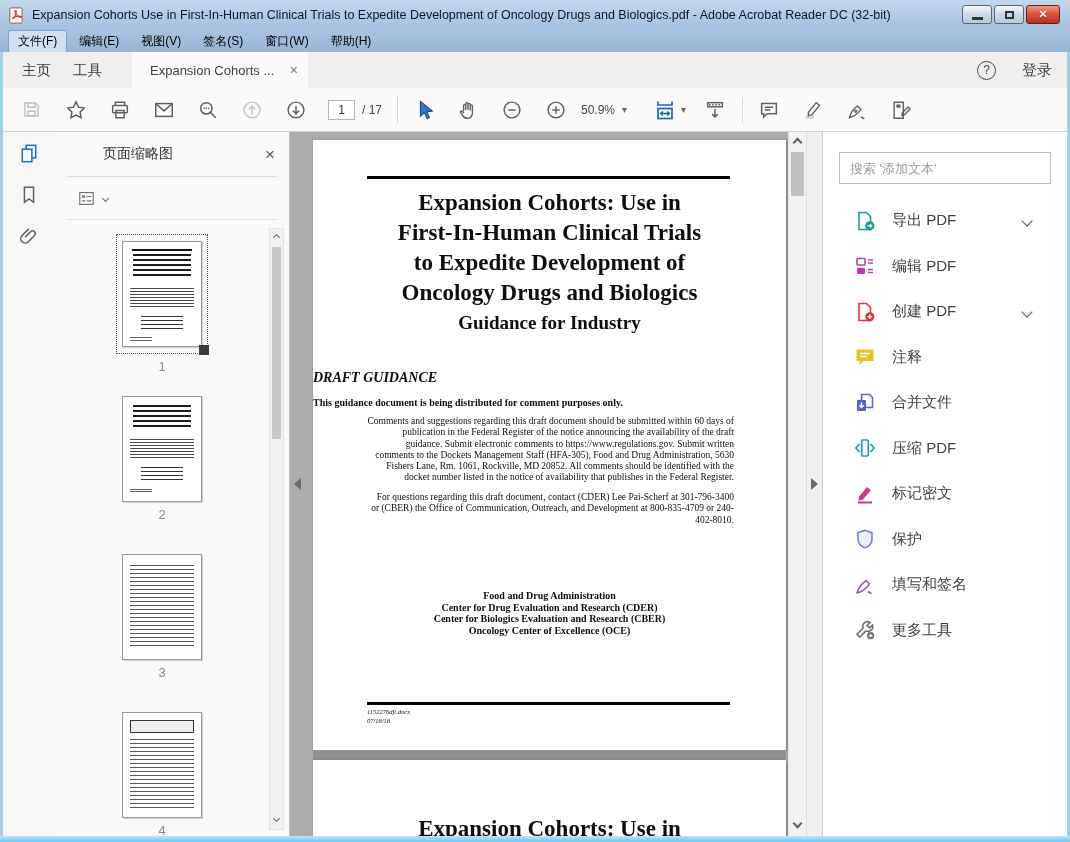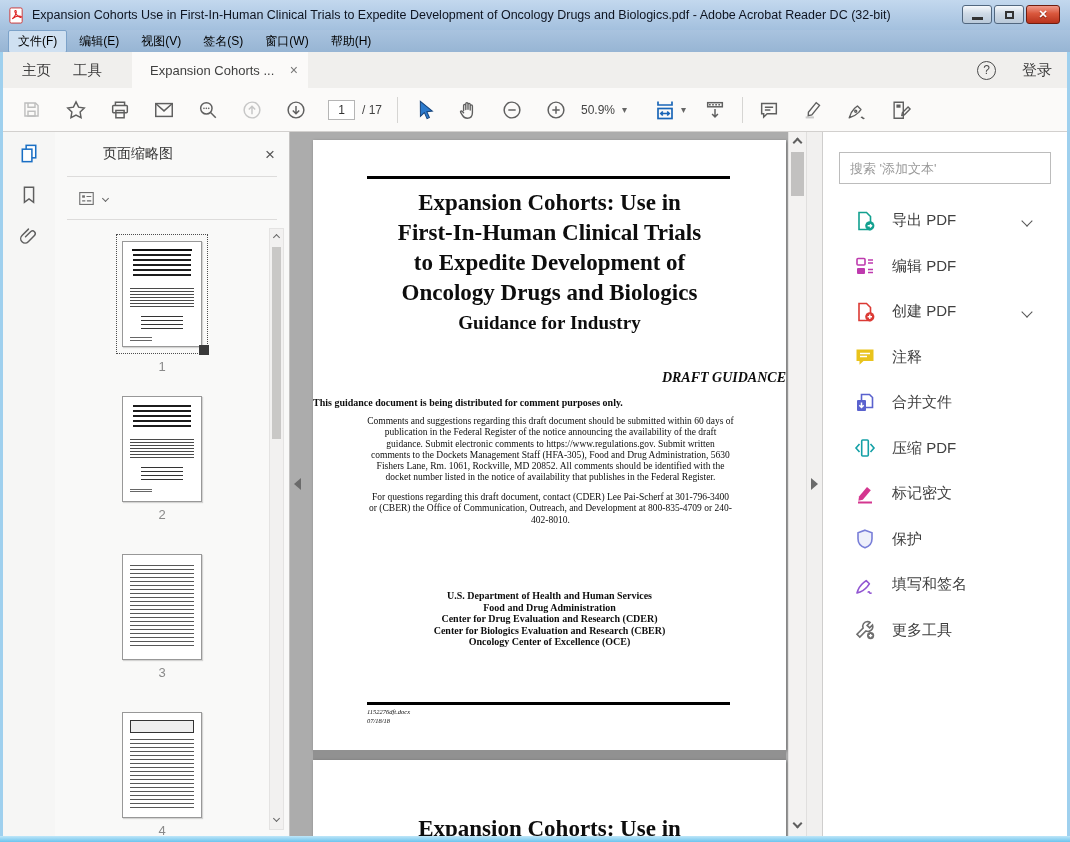--- a/index.html
+++ b/index.html
@@ -88,23 +88,23 @@
   .chev.down { transform:rotate(225deg); }
   .chev.small { width:5px; height:5px; border-width:1.6px; border-color:#666; }
 
   
   .doc-area { position:absolute; left:290px; top:132px; width:498px; height:840px; background:#acacac; overflow:hidden; }
   .pdf-page { position:absolute; left:23px; width:473px; background:#fff; box-shadow:1px 1px 3px rgba(0,0,0,.35); font-family:"Liberation Serif", serif; color:#0d0d0d; }
   .page1 { top:8px; height:610px; }
   .p1-rule { position:absolute; left:54px; right:56px; top:36px; height:3px; background:#000; }
   .p1-title { position:absolute; left:0; right:0; top:48px; text-align:center; font-weight:bold; font-size:23px; line-height:30px; }
   .p1-sub { position:absolute; left:0; right:0; top:172px; text-align:center; font-weight:bold; font-size:19px; }
-  .p1-draft { position:absolute; left:0; right:0; top:230px; text-align:right; font-weight:bold; font-style:italic; font-size:14px; }
+  .p1-draft { position:absolute; left:0; right:0; top:230px; text-align:left; font-weight:bold; font-style:italic; font-size:14px; }
   .p1-dist { position:absolute; left:0; right:0; top:257px; text-align:left; font-weight:bold; font-size:10px; }
-  .p1-para { position:absolute; left:54px; right:52px; font-size:9.5px; line-height:11.3px; text-align:center; }
+  .p1-para { position:absolute; left:54px; right:52px; font-size:9.5px; line-height:11.3px; text-align:right; }
   .p1-org { position:absolute; left:0; right:0; top:450px; text-align:center; font-weight:bold; font-size:10px; line-height:11.5px; }
   .p1-date { position:absolute; left:0; right:0; top:514px; text-align:center; font-weight:bold; font-size:10px; line-height:11.5px; }
   .p1-frule { position:absolute; left:54px; right:56px; top:562px; height:2.5px; background:#000; }
   .p1-fid { position:absolute; left:54px; top:568px; font-style:italic; font-size:6.5px; line-height:8px; }
   .page-sep { position:absolute; left:23px; top:618px; width:473px; height:10px; background:#919191; }
   .page2 { top:628px; height:90px; overflow:hidden; }
   .p2-head { position:absolute; left:0; right:0; top:56px; text-align:center; font-weight:bold; font-size:23px; }
   .collapse-left { position:absolute; left:4px; top:346px; width:0; height:0;
     border-top:6px solid transparent; border-bottom:6px solid transparent; border-right:7px solid #6b6b6b; }
 
@@ -424,21 +424,20 @@
         <div>First-In-Human Clinical Trials</div>
         <div>to Expedite Development of</div>
         <div>Oncology Drugs and Biologics</div>
       </div>
       <div class="p1-sub">Guidance for Industry</div>
       <div class="p1-draft">DRAFT GUIDANCE</div>
       <div class="p1-dist">This guidance document is being distributed for comment purposes only.</div>
       <div class="p1-para" style="top:276px;">Comments and suggestions regarding this draft document should be submitted within 60 days of publication in the Federal Register of the notice announcing the availability of the draft guidance.  Submit electronic comments to https://www.regulations.gov.  Submit written comments to the Dockets Management Staff (HFA-305), Food and Drug Administration, 5630 Fishers Lane, Rm. 1061, Rockville, MD  20852.  All comments should be identified with the docket number listed in the notice of availability that publishes in the Federal Register.</div>
       <div class="p1-para" style="top:352px;">For questions regarding this draft document, contact (CDER) Lee Pai-Scherf at 301-796-3400 or (CBER) the Office of Communication, Outreach, and Development at 800-835-4709 or 240-402-8010.</div>
       <div class="p1-org">
-        <div>U.S. Department of Health and Human Services</div>
         <div>Food and Drug Administration</div>
         <div>Center for Drug Evaluation and Research (CDER)</div>
         <div>Center for Biologics Evaluation and Research (CBER)</div>
         <div>Oncology Center of Excellence (OCE)</div>
       </div>
       <div class="p1-frule"></div>
       <div class="p1-fid">1152276dft.docx</div>
       <div class="p1-fid" style="top:577px;">07/18/18</div>
     </div>
     <div class="page-sep"></div>

